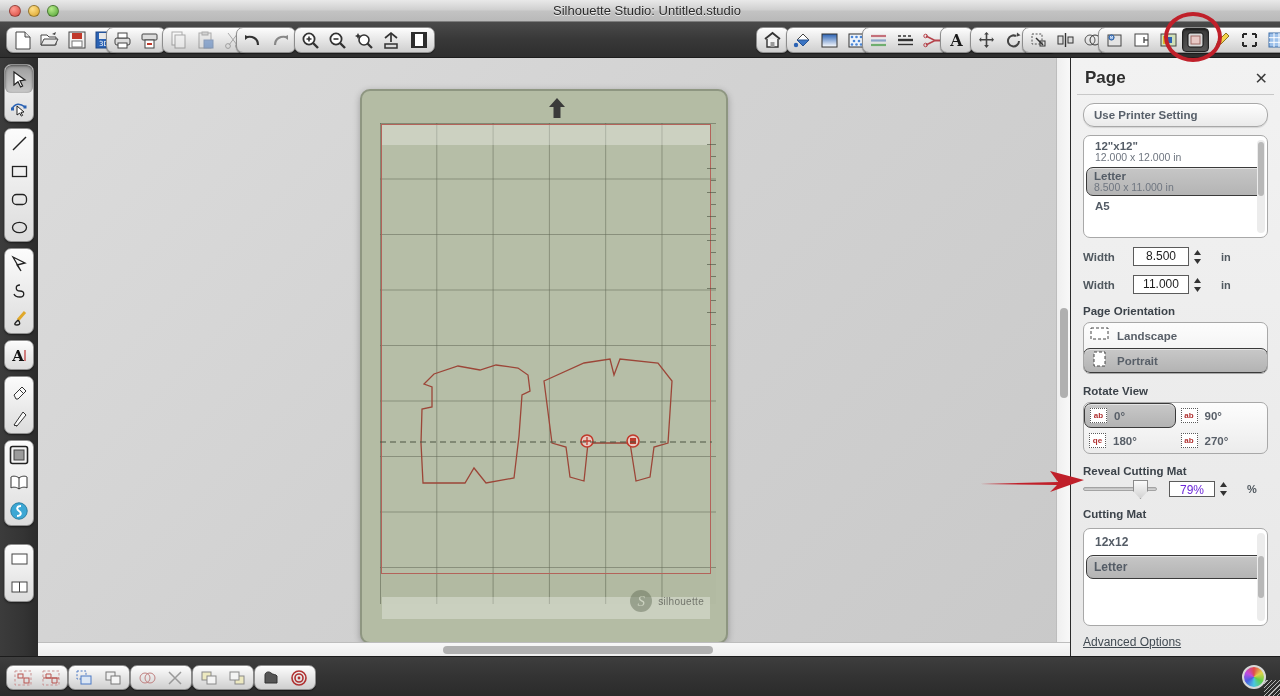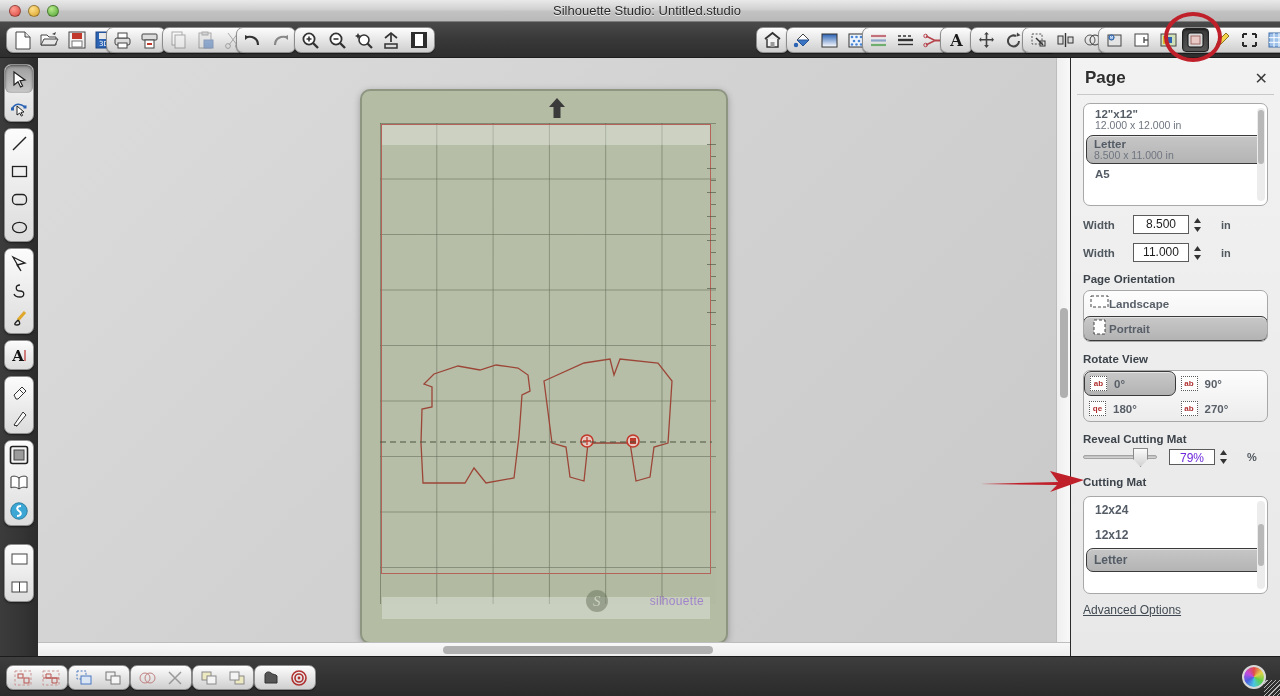--- a/index.html
+++ b/index.html
@@ -118,21 +118,21 @@
   }
   .watermark {
     position: absolute; right: 22px; bottom: 30px; display: flex; align-items: center; gap: 6px;
     opacity: .45;
   }
   .wm-circle {
     width: 22px; height: 22px; border-radius: 50%;
     background: #5f6a53; display: flex; align-items: center; justify-content: center;
     color: #cfd6c4; font-size: 15px; font-style: italic; font-family: "Liberation Serif", serif;
   }
-  .wm-text { font-size: 12px; color: #6d28d9; letter-spacing: .3px; margin-left: 36px; }
+  .wm-text { font-size: 10px; color: #000000; letter-spacing: .3px; }
 
   .artwork { position: absolute; left: 0; top: 0; width: 368px; height: 555px; pointer-events: none; }
 
   
   .vscroll {
     position: absolute; right: 0; top: 0; width: 14px; height: 598px;
     background: linear-gradient(90deg,#efefef,#f8f8f8);
     border-left: 1px solid #bdbdbd;
   }
   .vthumb {
@@ -226,21 +226,21 @@
   .stepper { display: flex; flex-direction: column; margin-left: 4px; }
   .unit { font-size: 11px; font-weight: bold; color: #50585f; margin-left: 19px; }
 
   .sec-label { font-size: 11.5px; font-weight: bold; color: #3c434a; margin-top: 11px; }
 
   .opt-group {
     margin-top: 5px; border: 1px solid #a8a8a8; border-radius: 7px;
     background: linear-gradient(180deg,#fdfdfd,#ececec); overflow: hidden;
   }
   .opt {
-    display: flex; align-items: center; height: 25px; padding: 0 6px;
+    display: flex; align-items: center; gap: 8px; height: 25px; padding: 0 6px;
   }
   .opt.sel {
     background: linear-gradient(180deg,#c8c8c8,#b3b3b3);
     border: 1px solid #3a3a3a; border-radius: 7px; margin: 0 -1px;
     box-shadow: inset 0 1px 0 rgba(255,255,255,.5);
   }
   .opt-text { font-size: 11.5px; font-weight: bold; color: #585f68; }
 
   .rot-grid { display: flex; flex-wrap: wrap; }
   .rot {
@@ -813,20 +813,21 @@
 
   <div class="panel">
     <div class="panel-head">
       <div class="panel-title">Page</div>
       <div class="panel-close">✕</div>
     </div>
     <div class="hr"></div>
 
     <div class="panel-body">
 
+      <div class="pill-btn">Use Printer Setting</div>
 
       <div class="listbox">
         <div class="li">
           <div class="li-name">12"x12"</div>
           <div class="li-dim">12.000 x 12.000 in</div>
         </div>
         <div class="li sel">
           <div class="li-name">Letter</div>
           <div class="li-dim">8.500 x 11.000 in</div>
         </div>
@@ -916,23 +917,20 @@
               <path d="M4.5 1l3.5 5H1z" fill="#333"></path>
               <path d="M4.5 15l3.5-5H1z" fill="#333"></path>
             </svg>
         </div>
         <div class="unit">%</div>
       </div>
 
       <div class="sec-label">Cutting Mat</div>
       <div class="listbox mat-list">
         <div class="li" style="padding:5px 8px;">
-          <div class="li-big" style="padding:0">12x24</div>
-        </div>
-        <div class="li" style="padding:5px 8px;">
           <div class="li-big" style="padding:0">12x12</div>
         </div>
         <div class="li sel" style="padding:4px 7px;">
           <div class="li-big" style="padding:0">Letter</div>
         </div>
         <div class="list-sb">
             <i style="top:26%;height:48%"></i>
           </div>
       </div>
 

